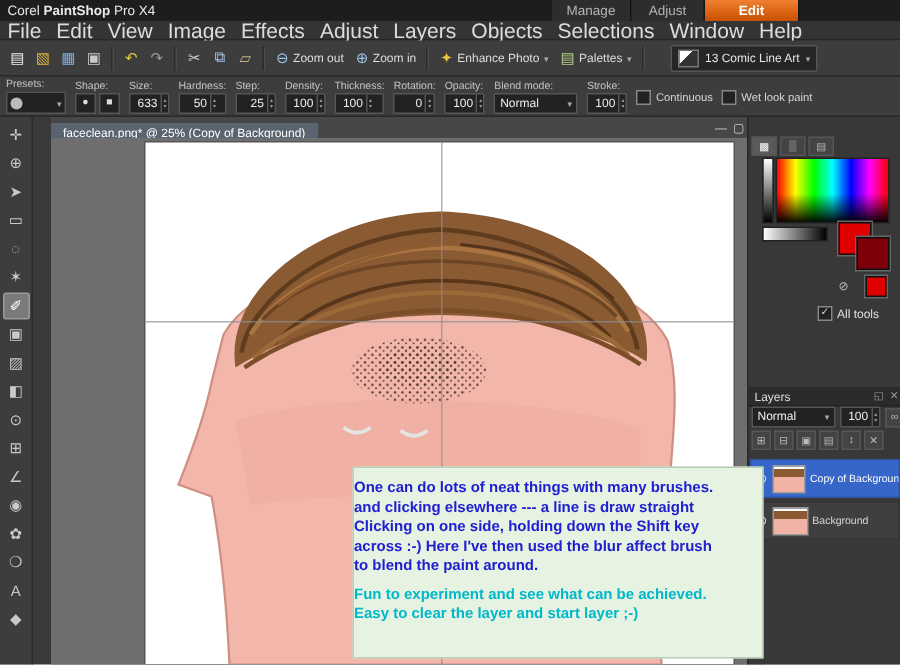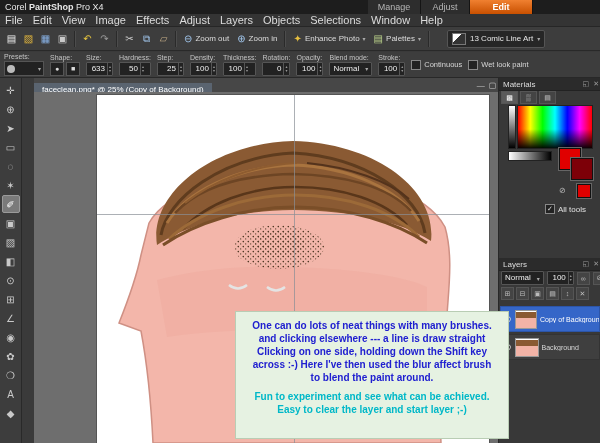--- a/index.html
+++ b/index.html
@@ -10,21 +10,21 @@
   #titlebar{position:absolute;left:0;top:0;width:600px;height:14px;background:#1d1d1d;display:flex;align-items:center;z-index:30}
   .app-title{font-size:9px;color:#e8e8e8;padding-left:5px;white-space:nowrap}
   .app-title b{font-weight:bold}
   #ws-tabs{position:absolute;left:368px;top:0;height:14px;display:flex}
   .ws-tab{height:14px;line-height:14px;font-size:9px;color:#b5b5b5;text-align:center;background:#2d2d2d;border-right:1px solid #141414;cursor:default}
   .ws-tab.manage{width:52px}.ws-tab.adjust{width:48px}
   .ws-tab.edit{width:62px;background:linear-gradient(#f08030,#c85000);color:#fff;font-weight:bold}
 
   
   #menubar{position:absolute;left:0;top:14px;width:600px;height:12px;background:#343434;border-bottom:1px solid #262626;display:flex;align-items:center;z-index:30}
-  .menu-item{font-size:11px;color:#dcdcdc;padding:0 5px;line-height:12px;white-space:nowrap}
+  .menu-item{font-size:14px;color:#dcdcdc;padding:0 5px;line-height:12px;white-space:nowrap}
 
   
   #toolbar-main{position:absolute;left:0;top:27px;width:600px;height:24px;background:#3d3d3d;border-bottom:1px solid #292929;display:flex;align-items:center;padding-left:3px;box-sizing:border-box;z-index:30}
   .tbi{width:17px;height:17px;display:flex;align-items:center;justify-content:center;font-size:10px;border-radius:2px;cursor:default}
   .tb-sep{width:1px;height:16px;background:#2a2a2a;border-right:1px solid #4c4c4c;margin:0 3px}
   .ci-new{color:#ededed}.ci-open{color:#e0b43c}.ci-save{color:#86aee0}.ci-print{color:#c9c9c9}
   .ci-undo{color:#e8c63e}.ci-redo{color:#9a9a9a}.ci-cut{color:#cfcfcf}.ci-copy{color:#9fc3e8}.ci-paste{color:#c8b08a}
   .tb-btn{display:flex;align-items:center;gap:3px;height:18px;padding:0 4px;border-radius:2px;color:#ddd;font-size:8px;cursor:default}
   .tb-btn-icon{font-size:10px;color:#cfcfcf}
   .zi{color:#9fc3e8}.ei{color:#e8c040}.pi{color:#b9d08a}
@@ -34,21 +34,21 @@
   .combo-label{font-size:8px;color:#e6e6e6;white-space:nowrap}
 
   
   #toolbar-options{position:absolute;left:0;top:52px;width:600px;height:26px;background:#3d3d3d;border-bottom:1px solid #282828;display:flex;align-items:center;padding-left:4px;box-sizing:border-box;gap:6px;z-index:30}
   .opt-group{display:flex;flex-direction:column;gap:1px}
   .opt-label{font-size:7px;color:#c4c4c4;white-space:nowrap}
   .spin{display:flex;align-items:stretch;background:#222;border:1px solid #555;height:12px;border-radius:1px}
   .spin-val{font-size:8px;color:#eee;padding:0 2px;min-width:16px;text-align:right;line-height:12px}
   .spin-ar{display:flex;flex-direction:column;justify-content:center;color:#999;font-size:4px;line-height:4px;padding:0 1px;border-left:1px solid #555}
   .spin-ar::before{content:"▴"}.spin-ar::after{content:"▾"}
-  .dropdown{display:flex;align-items:center;gap:6px;background:#222;border:1px solid #555;height:12px;padding:0 3px;border-radius:1px}
+  .dropdown{display:flex;align-items:center;gap:19px;background:#222;border:1px solid #555;height:12px;padding:0 3px;border-radius:1px}
   .dropdown .dd-label{font-size:8px;color:#eee;line-height:12px;white-space:nowrap}
   .shape-btns{display:flex;gap:2px}
   .shape-btn{width:12px;height:12px;background:#222;border:1px solid #555;color:#ddd;font-size:7px;display:flex;align-items:center;justify-content:center}
   .chk-row{display:flex;align-items:center;gap:3px}
   .chk{width:8px;height:8px;border:1px solid #888;background:#222;display:inline-block}
   .chk.checked{color:#ddd;font-size:7px;line-height:8px;text-align:center}
   .chk.checked::before{content:"✓"}
   .chk-label{font-size:7.5px;color:#d6d6d6;white-space:nowrap}
   .brush-preview{width:34px;height:13px;background:#222;border:1px solid #555;display:flex;align-items:center;justify-content:space-between;padding:0 2px}
   .brush-dot{width:8px;height:8px;border-radius:50%;background:#bbb}
@@ -63,21 +63,21 @@
   #doc-tabbar{position:absolute;left:0;top:0;width:100%;height:14px;background:#474747;border-bottom:1px solid #333}
   .doc-tab{display:inline-flex;align-items:center;height:14px;padding:0 8px;background:#5a6470;color:#fff;font-size:8px;white-space:nowrap}
   .win-controls{position:absolute;right:3px;top:0;height:14px;display:flex;align-items:center;gap:4px;color:#ccc;font-size:8px}
   .wc{cursor:default}
   .i-min::before{content:"—"}.i-max::before{content:"▢"}.i-close::before{content:"✕"}
   #workspace{position:absolute;left:0;top:14px;width:100%;height:351px;background:#6e6e6e}
   #white-canvas{position:absolute;left:63px;top:3px;width:392px;height:348px;background:#fff;box-shadow:0 0 0 1px #555}
 
   
   #overlay-note{position:absolute;left:201px;top:219px;width:274px;height:128px;background:#e6f2e2;border:1px solid #b9cdb4;box-sizing:border-box;padding-top:7px;z-index:5}
-  .note-line{font-size:10px;font-weight:bold;text-align:center;line-height:13px;color:#2020d0;white-space:nowrap}
+  .note-line{font-size:10px;font-weight:bold;text-align:left;line-height:13px;color:#2020d0;white-space:nowrap}
   .note-line.cyan{color:#00b8c8}
   .note-gap{height:6px}
 
   
   #right-panel{position:absolute;left:498px;top:78px;width:102px;height:365px;background:#383838;border-left:1px solid #282828;box-sizing:border-box}
   .panel-header{position:absolute;left:0;width:102px;height:12px;background:#2b2b2b;border-bottom:1px solid #222;display:flex;align-items:center}
   .panel-title{font-size:8px;color:#ddd;padding-left:4px;flex:1}
   .panel-btn{font-size:7px;color:#999;padding:0 2px;cursor:default}
   .i-collapse::before{content:"◱"}
 
@@ -375,25 +375,20 @@
       <div class="note-line">to blend the paint around.</div>
       <div class="note-gap"></div>
       <div class="note-line cyan">Fun to experiment and see what can be achieved.</div>
       <div class="note-line cyan">Easy to clear the layer and start layer ;-)</div>
     </div>
   </div>
 </div>
 
 <div id="right-panel">
 
-  <div class="panel-header" style="top:0">
-    <span class="panel-title">Materials</span>
-    <span class="panel-btn i-collapse"></span>
-    <span class="panel-btn i-close"></span>
-  </div>
   <div id="mat-tabs">
     <span class="mat-tab active">▩</span>
     <span class="mat-tab">▒</span>
     <span class="mat-tab">▤</span>
   </div>
   <div id="gray-strip"></div>
   <div id="rainbow-map"></div>
   <div id="shade-strip"></div>
   <div class="swatch" id="fg-swatch"></div>
   <div class="swatch" id="bg-swatch"></div>

